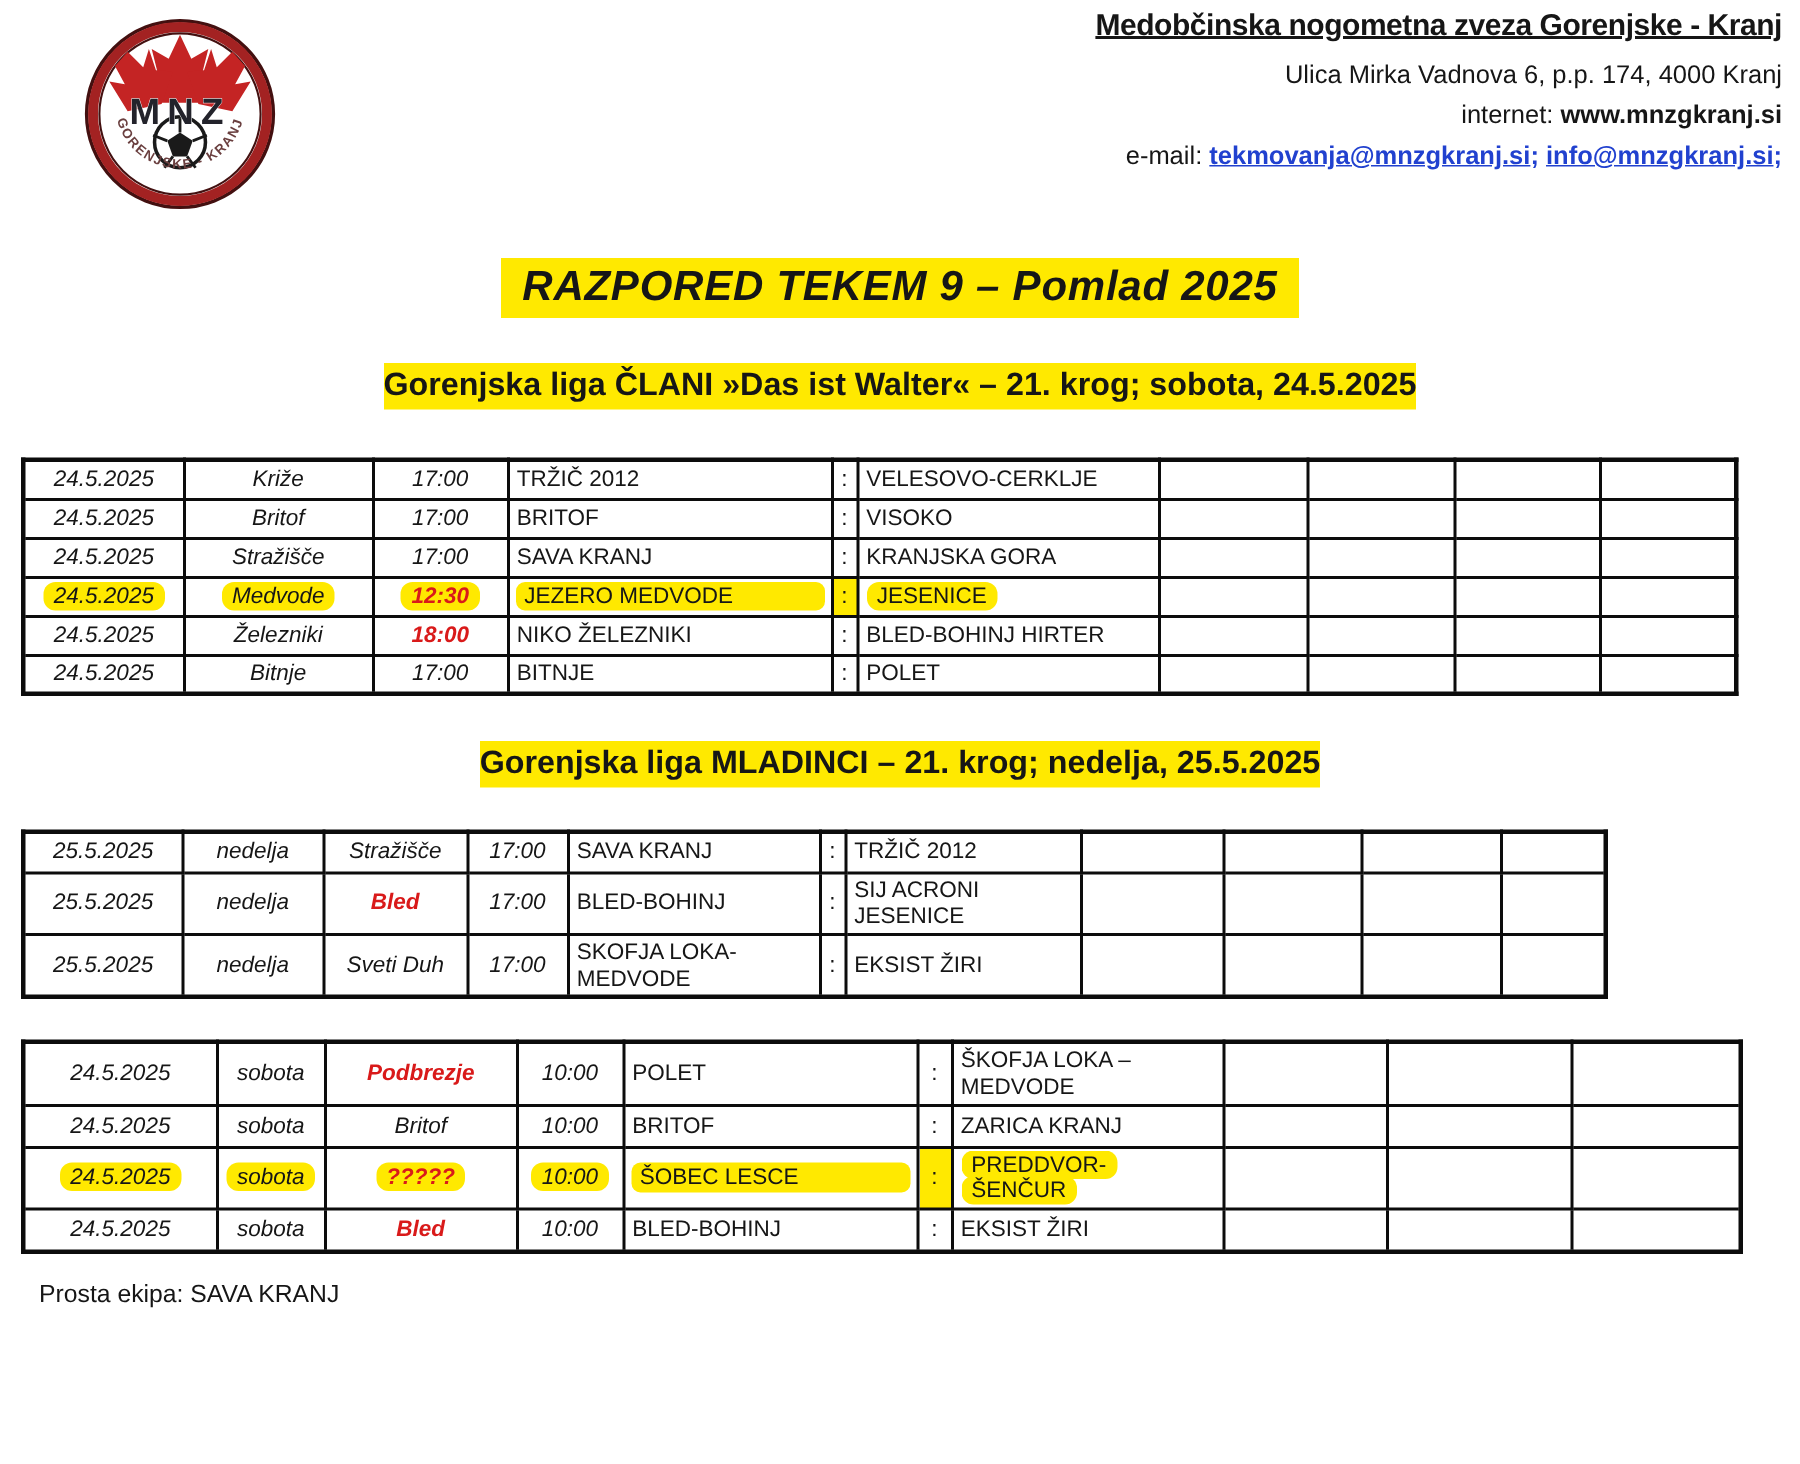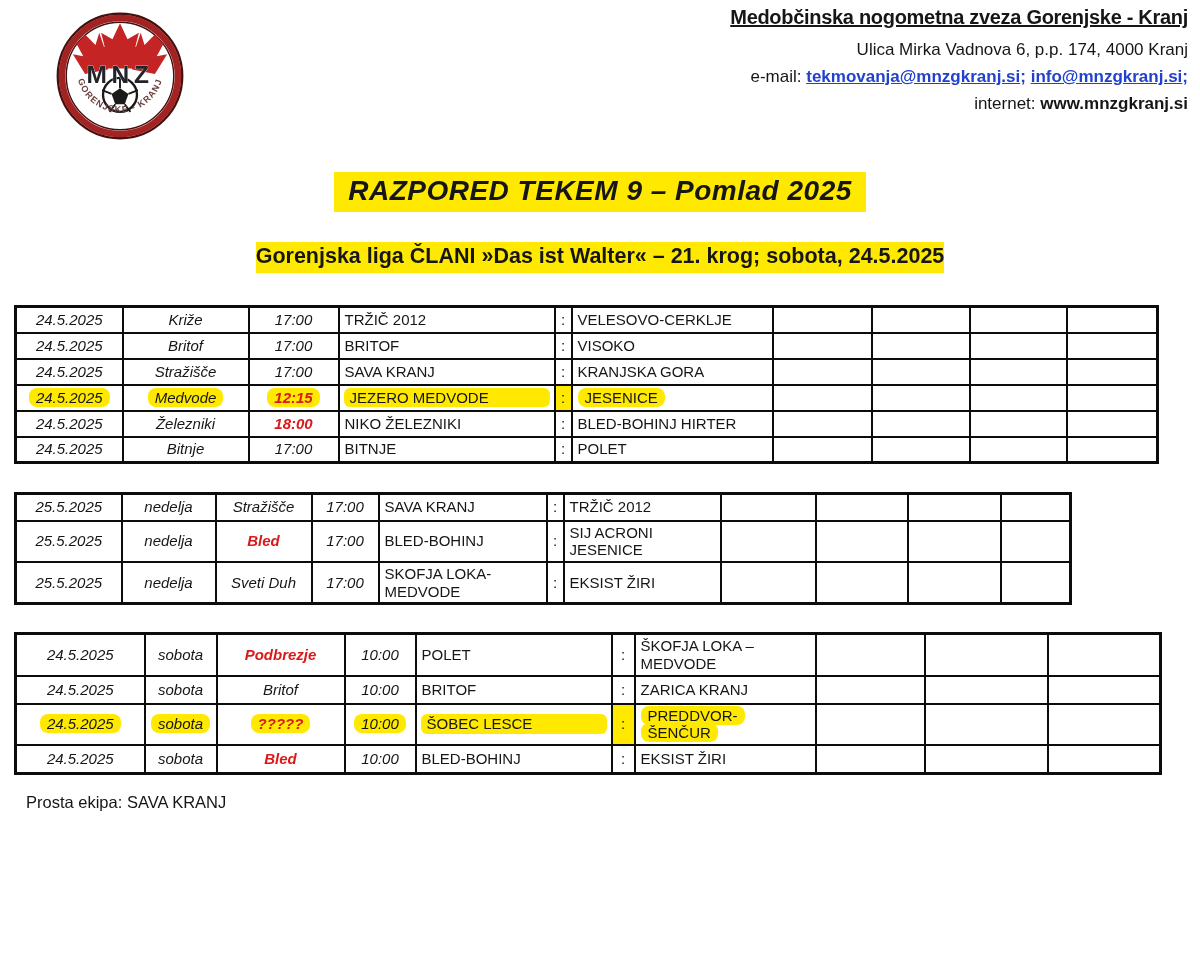--- a/index.html
+++ b/index.html
@@ -84,27 +84,27 @@
       <path id="arcText" d="M 26 76 A 46 46 0 0 0 114 76" fill="none"></path>
       <text font-family="Liberation Sans, sans-serif" font-size="9.5" font-weight="bold" fill="#6a3f3f" letter-spacing="1.2">
         <textPath href="#arcText" startOffset="50%" text-anchor="middle">GORENJSKE - KRANJ</textPath>
       </text>
     </svg>
 
     <div class="header-text">
       <div class="org-name">Medobčinska nogometna zveza Gorenjske - Kranj</div>
       <div class="h-line">Ulica Mirka Vadnova 6, p.p. 174, 4000 Kranj</div>
       <div class="h-line">
+        <span>internet:</span>
+        <span class="site">www.mnzgkranj.si</span>
+      </div>
+      <div class="h-line">
         <span>e-mail:</span>
         <a href="#">tekmovanja@mnzgkranj.si</a><span class="sep">;</span>
         <a href="#">info@mnzgkranj.si</a><span class="sep">;</span>
-      </div>
-      <div class="h-line">
-        <span>internet:</span>
-        <span class="site">www.mnzgkranj.si</span>
       </div>
     </div>
   </div>
 
   <div class="doc-title">
     <span class="band">RAZPORED TEKEM 9 – Pomlad 2025</span>
   </div>
 
   <div class="sec-heading sh1">
     <span class="band">Gorenjska liga ČLANI »Das ist Walter« – 21. krog; sobota, 24.5.2025</span>
@@ -156,21 +156,21 @@
           <td class="c-colon"><span>:</span></td>
           <td class="c-away"><span>KRANJSKA GORA</span></td>
           <td class="c-e1"></td>
           <td class="c-e2"></td>
           <td class="c-e3"></td>
           <td class="c-e4"></td>
         </tr>
         <tr>
           <td class="c-date"><span class="hl-text">24.5.2025</span></td>
           <td class="c-venue"><span class="hl-text">Medvode</span></td>
-          <td class="c-time"><span class="red hl-text">12:15</span></td>
+          <td class="c-time"><span class="red hl-text">12:30</span></td>
           <td class="c-home"><span class="hl-block">JEZERO MEDVODE</span></td>
           <td class="c-colon hl-cell"><span>:</span></td>
           <td class="c-away"><span class="hl-text">JESENICE</span></td>
           <td class="c-e1"></td>
           <td class="c-e2"></td>
           <td class="c-e3"></td>
           <td class="c-e4"></td>
         </tr>
         <tr>
           <td class="c-date"><span>24.5.2025</span></td>
@@ -192,20 +192,23 @@
           <td class="c-colon"><span>:</span></td>
           <td class="c-away"><span>POLET</span></td>
           <td class="c-e1"></td>
           <td class="c-e2"></td>
           <td class="c-e3"></td>
           <td class="c-e4"></td>
         </tr>
       </tbody>
   </table>
 
+  <div class="sec-heading sh2">
+    <span class="band">Gorenjska liga MLADINCI – 21. krog; nedelja, 25.5.2025</span>
+  </div>
 
   <table class="t2">
     <colgroup>
       <col style="width:106px">
         <col style="width:94px">
         <col style="width:96px">
         <col style="width:67px">
       <col style="width:168px">
         <col style="width:17px">
         <col style="width:157px">

